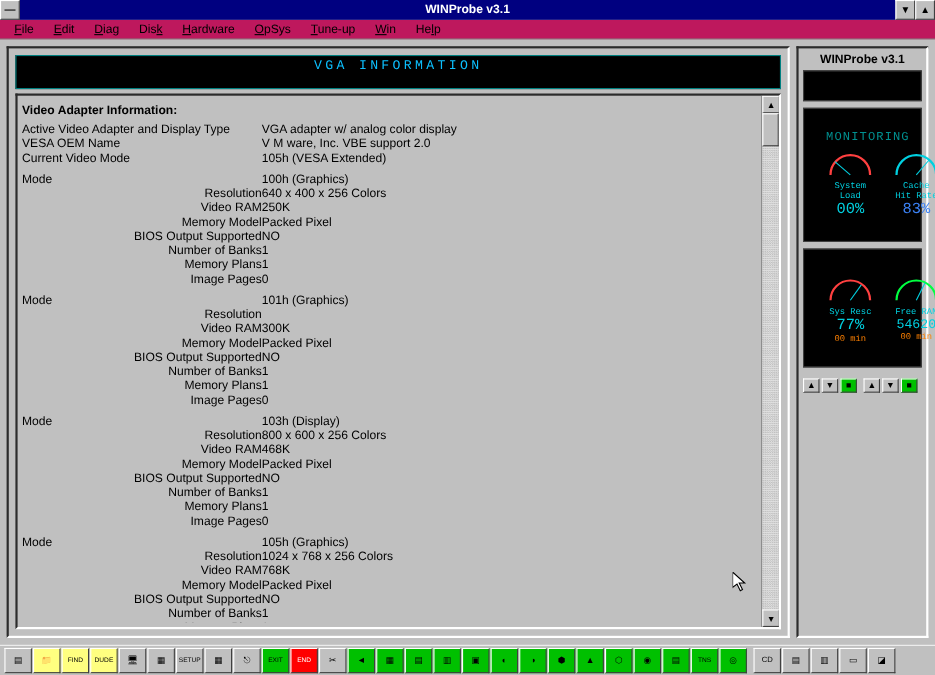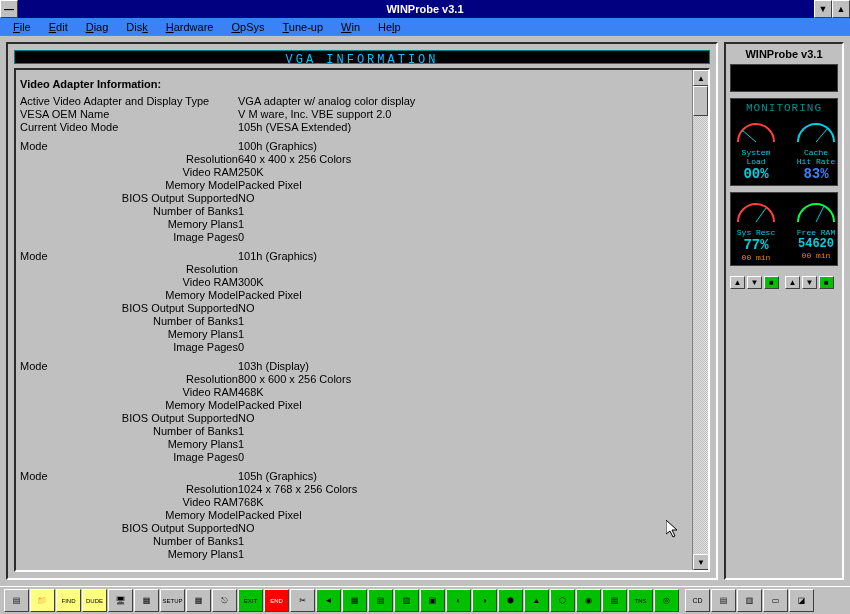--- a/index.html
+++ b/index.html
@@ -28,21 +28,21 @@
   display:flex;align-items:center;justify-content:center;
 }
 .titlebar-sysmenu::after { content:"—"; font-size:10px; color:#000;}
 .titlebar-btns { position:absolute; right:0; top:0; display:flex; height:18px;}
 .titlebar-btns span {
   width:18px;height:18px;background:#c0c0c0;
   border:1px solid #fff;border-right-color:#404040;border-bottom-color:#404040;
   display:flex;align-items:center;justify-content:center;font-size:9px;color:#000;
 }
 .menubar {
-  background:#3b82f6; height:18px; display:flex; align-items:center; padding:0 4px;
+  background:#be185d; height:18px; display:flex; align-items:center; padding:0 4px;
   border-bottom:1px solid #808080;
 }
 .menubar .mi { padding:1px 9px; cursor:default;}
 .menubar .mi u { text-decoration: underline;}
 .workspace {
   position:relative;
   height: 550px;
   background:#c0c0c0;
   display:flex;
 }
@@ -50,21 +50,21 @@
   margin:6px 4px 6px 6px;
   flex:1;
   background:#c0c0c0;
   border:2px inset #fff;
   border-top-color:#808080;border-left-color:#808080;
   display:flex;flex-direction:column;
   position:relative;
 }
 .panel-header {
   margin:6px 6px 2px 6px;
-  height:14px;
+  height:31px;
   background:#000;
   color:#0cc0ff;
   font-family:"Courier New",monospace;
   font-size:12px;
   letter-spacing:3px;
   text-align:center;
   line-height:18px;
   border:1px solid #008080;
 }
 .content-outer {
@@ -104,30 +104,30 @@
   background:#c0c0c0;
   border:2px inset #fff;
   border-top-color:#808080;border-left-color:#808080;
   padding:4px;
 }
 .right-title { text-align:center; font-weight:bold; font-size:11px; margin-bottom:4px;}
 .gauge-hdr {
   background:#000;height:28px;border:1px solid #404040;margin-bottom:6px;
 }
 .monitor-box {
-  background:#000;border:1px solid #404040;padding:3px;margin-bottom:6px;
+  background:#000;border:1px solid #404040;padding:20px;margin-bottom:6px;
   color:#00d0e0;font-family:"Courier New",monospace;font-size:9px;
 }
 .mon-title { color:#009090; text-align:center; font-size:11px; letter-spacing:1px; margin-bottom:2px;}
 .gauge-row { display:flex; gap:16px;}
 .gauge { flex:1; text-align:center;}
 .arc { width:44px;height:30px;position:relative;margin:0 auto 2px auto;}
 .arc svg { width:44px;height:30px;}
 .glabel { font-size:8px;line-height:9px;}
-.gval { font-size:14px;font-weight:bold;}
+.gval { font-size:14px;font-weight:normal;}
 .gsub { font-size:8px;color:#ff8000;}
 .btn-row { display:flex; gap:2px; justify-content:center; margin-top:4px;}
 .tiny-btn {
   width:15px;height:13px;background:#c0c0c0;
   border:1px solid #fff;border-right-color:#404040;border-bottom-color:#404040;
   font-size:8px;text-align:center;line-height:11px;
 }
 .tiny-btn.green { background:#00c000;}
 .toolbar {
   height:28px;background:#c0c0c0;

